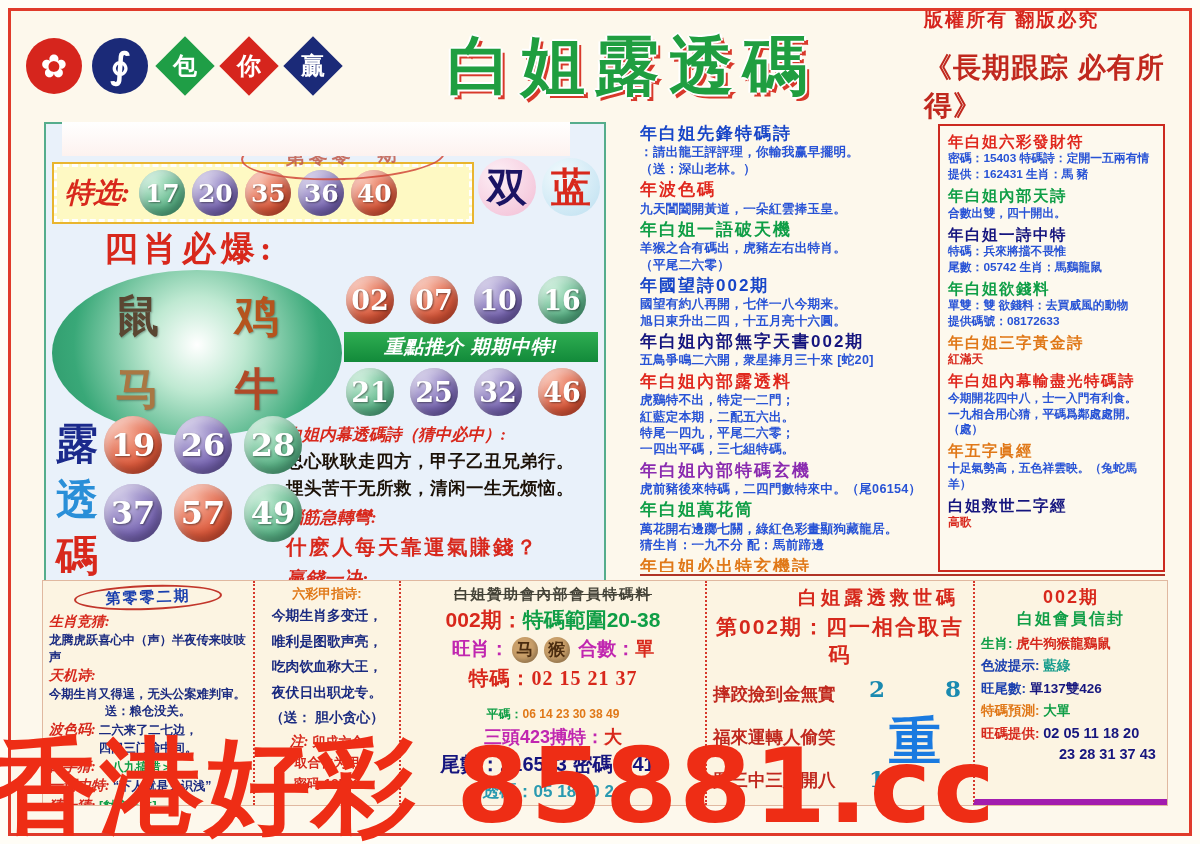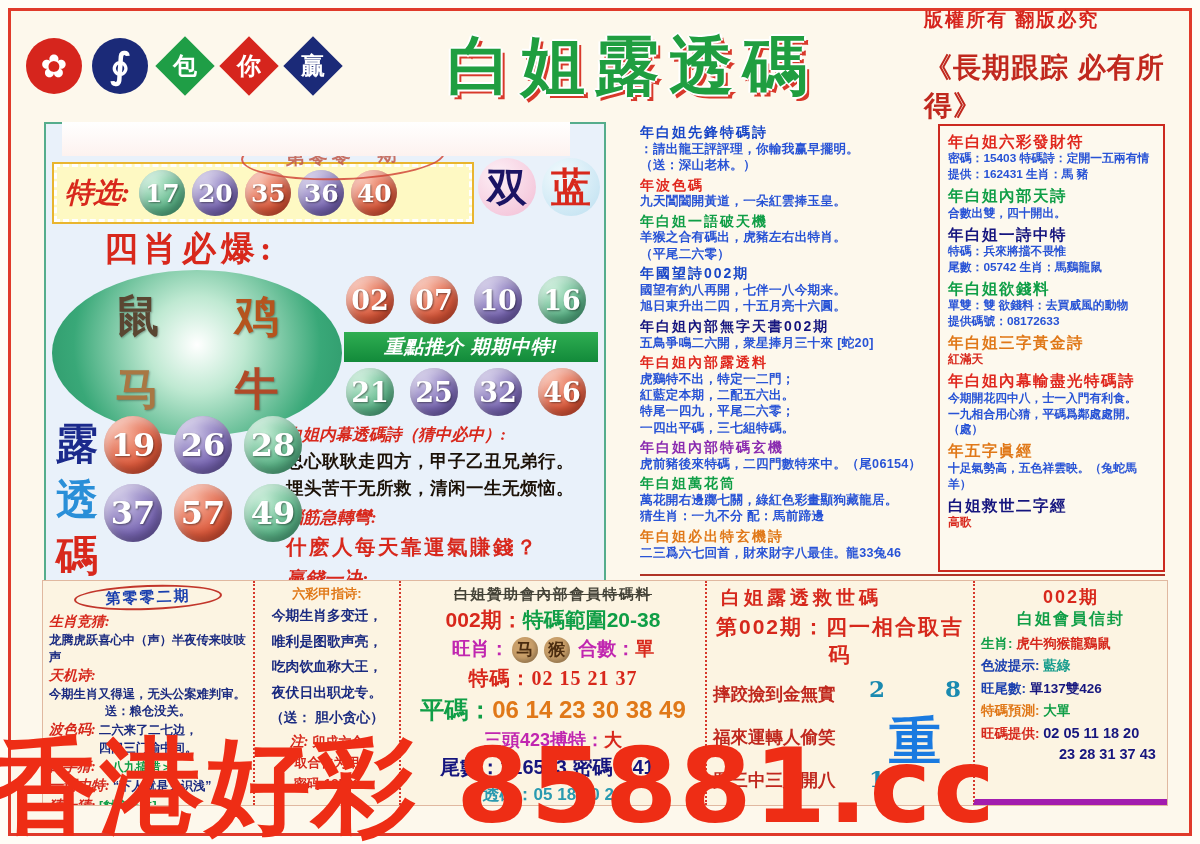--- a/index.html
+++ b/index.html
@@ -62,21 +62,21 @@
   .win-label{color:#d8281c;font-weight:bold;font-style:italic;font-size:19px;margin-top:5px;font-family:"Liberation Serif",serif;}
   .win-answer{color:#d8281c;font-weight:bold;font-size:19.5px;margin-top:4px;}
   .lu-char{position:absolute;left:10px;font-size:42px;font-weight:900;font-family:"Liberation Serif",serif;}
   .lu0{top:292px;color:#1b2a8c;}.lu1{top:348px;color:#2a8fd8;}.lu2{top:404px;color:#d8281c;}
   .lu-row{position:absolute;display:flex;gap:12px;}
   .lu-r1{left:58px;top:292px;}
   .lu-r2{left:58px;top:360px;}
   
   .mid-col{position:absolute;left:640px;top:124px;width:293px;height:448px;overflow:hidden;}
   .sec{margin-bottom:3px;}
-  .st{font-weight:900;font-size:14px;letter-spacing:2px;line-height:1.2;}
+  .st{font-weight:900;font-size:17px;letter-spacing:2px;line-height:1.2;}
   .sl{font-weight:bold;font-size:12.6px;color:#2853d6;line-height:1.3;letter-spacing:.3px;}
   .t-blue{color:#1846c8;}.t-red{color:#e0281e;}.t-green{color:#0f9e46;}.t-navy{color:#15157e;}
   .t-purple{color:#8a2bb0;}.t-orange{color:#e07818;}
   .l-red{color:#d8281c !important;}
   
   .right-col{position:absolute;left:938px;top:124px;width:227px;height:448px;border:2px solid #cc2a20;box-sizing:border-box;
     padding:6px 8px;background:#fdf9ee;overflow:hidden;}
   .rt{font-weight:900;font-size:15.5px;letter-spacing:1.5px;line-height:1.25;}
   .rl{font-weight:bold;font-size:11.8px;color:#2853d6;line-height:1.35;}
   .dbl-rule{position:absolute;left:640px;top:574px;width:525px;height:4px;border-top:2px solid #b03326;border-bottom:2px solid #b03326;}
@@ -100,28 +100,28 @@
   .navy{color:#15157e;}
   .teal{color:#1a9e8e;}
   .ctr{text-align:center;}
   .ttl-or{color:#e07818;font-weight:bold;font-size:13px;}
   .bpoem{color:#1a2a80;font-weight:bold;font-size:13.8px;line-height:1.85;}
   .bnote{color:#d6281c;font-weight:bold;font-size:13px;line-height:1.6;}
   .garbled{color:#23231a;font-weight:bold;font-size:14.5px;letter-spacing:2px;text-decoration:line-through;opacity:.85;}
   .c1{font-size:21px;font-weight:900;margin-top:2px;}
   .c2{font-size:19px;font-weight:900;margin-top:2px;}
   .c3{font-size:20px;font-weight:900;color:#d8281c;margin-top:2px;letter-spacing:1px;font-family:Liberation Serif, serif;}
-  .c4{font-size:24px;font-weight:900;margin-top:2px;}
+  .c4{font-size:12px;font-weight:900;margin-top:14px;}
   .c5{font-size:18px;font-weight:900;margin-top:2px;}
   .c6{font-size:20px;font-weight:900;color:#15157e;margin-top:2px;}
   .c7{font-size:17px;font-weight:bold;color:#2a9ab0;margin-top:2px;}
   .c8{font-size:16px;font-weight:bold;color:#2a9a60;}
   .badge{display:inline-block;background:#caa06a;color:#4a2c10;border-radius:50%;width:26px;height:26px;line-height:26px;
     text-align:center;font-weight:bold;font-size:17px;margin:0 3px;vertical-align:middle;box-shadow:inset -2px -3px 4px rgba(0,0,0,.25);}
-  .d-hdr{display:flex;justify-content:flex-start;color:#d6281c;font-weight:900;font-size:19px;
+  .d-hdr{display:flex;justify-content:flex-end;color:#d6281c;font-weight:900;font-size:19px;
     font-family:"Liberation Serif",serif;letter-spacing:4px;padding:0 8px;}
   .d-title{color:#d6281c;font-weight:900;font-size:21px;margin-top:2px;letter-spacing:2px;text-align:center;}
   .d-body{display:flex;margin-top:4px;}
   .d-poem{width:150px;color:#c0281e;font-weight:bold;font-size:17.5px;line-height:43px;font-family:"Liberation Serif",serif;}
   .d-nums{position:relative;flex:1;height:172px;font-family:"DejaVu Serif",serif;}
   .d-n{position:absolute;color:#1a8ab0;font-size:23px;font-weight:bold;}
   .d-big{position:absolute;left:50%;top:34px;transform:translateX(-50%);color:#1a7ae0;font-size:52px;font-weight:900;}
   .e-period{color:#d8281c;font-weight:900;font-size:18px;text-align:center;letter-spacing:2px;}
   .e-title{color:#0f9e46;font-weight:900;font-size:16px;text-align:center;letter-spacing:2px;margin-bottom:3px;}
   .erow{font-size:13.5px;font-weight:bold;line-height:1.65;}

